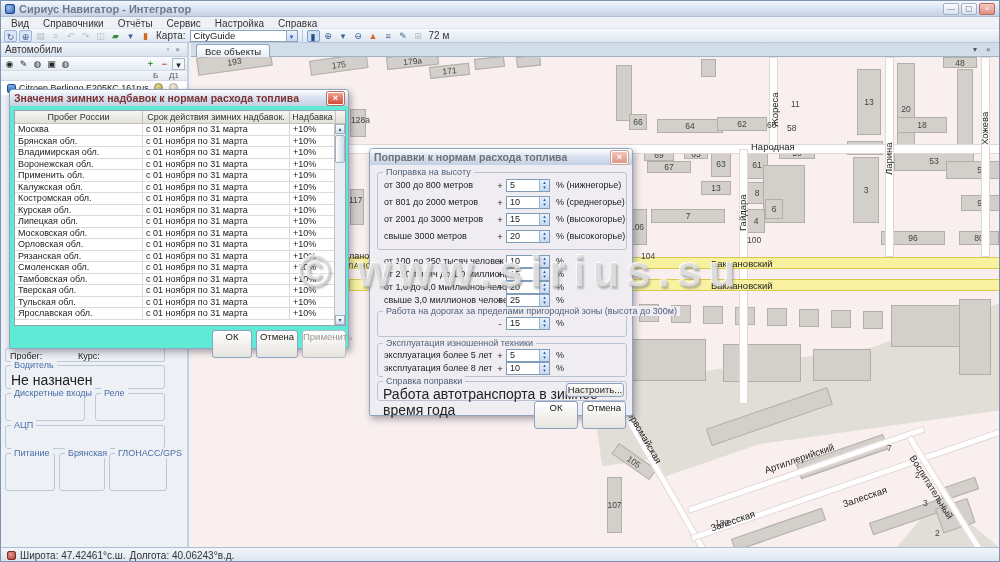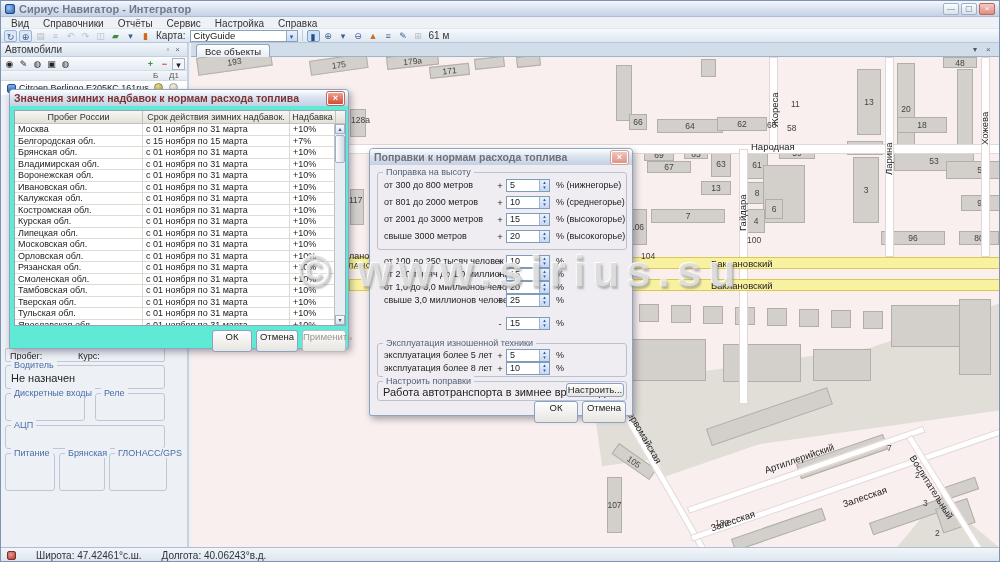--- a/index.html
+++ b/index.html
@@ -57,21 +57,21 @@
   .vrow{position:absolute;left:0;top:38px;width:100%;height:14px;display:flex;align-items:center;
     padding-left:6px;font-size:9px;color:#222;background:#fff;}
   .vico{width:9px;height:9px;border-radius:2px;margin-right:3px;
     background:linear-gradient(#7db1e8,#2f66b2);border:1px solid #24528f;}
   .cir{position:absolute;width:9px;height:9px;border-radius:50%;top:2px;}
   .cir.c1{left:153px;background:radial-gradient(circle at 35% 30%,#e8dc9a,#b5a43c);border:1px solid #968a38;}
   .cir.c2{left:168px;background:radial-gradient(circle at 35% 30%,#f4f1e4,#cdc8b2);border:1px solid #a8a48f;}
   .gb{position:absolute;border:1px solid #bcc8d8;border-radius:3px;background:#edf1f6;}
   .gb > i{position:absolute;top:-6px;left:5px;background:#edf1f6;padding:0 3px;font-style:normal;
     font-size:9px;color:#4a6da8;white-space:nowrap;}
-  .gbtext{position:absolute;left:5px;top:6px;font-size:11px;color:#222;}
+  .gbtext{position:absolute;left:5px;top:6px;font-size:14px;color:#222;}
   .plabel{position:absolute;font-size:9px;color:#222;}
   
   .maparea{position:absolute;left:190px;top:42px;width:810px;height:504px;}
   .tabbar{position:absolute;left:0;top:0;width:100%;height:14px;background:#d2ddea;
     border-bottom:1px solid #9fb2c8;text-decoration:underline;}
   .tab{position:absolute;left:5px;top:1px;height:13px;padding:0 8px;
     background:linear-gradient(#fff,#e9eef5);border:1px solid #8fa5c0;border-bottom:none;
     border-radius:3px 3px 0 0;font-size:9.5px;line-height:13px;color:#222;}
   .tabbar .hic{position:absolute;top:2px;font-size:8px;color:#556;}
   .mapcanvas{position:absolute;left:0;top:14px;width:810px;height:490px;overflow:hidden;
@@ -112,39 +112,39 @@
   .rhead div{border-right:1px solid #c4c1b8;text-align:center;line-height:13px;color:#333;}
   .rrow{display:flex;height:11.5px;border-bottom:1px solid #dddbd4;}
   .rrow div{border-right:1px solid #dddbd4;padding-left:3px;line-height:11px;white-space:nowrap;overflow:hidden;}
   .cR{width:128px;} .cP{width:147px;} .cV{width:46px;}
   .vsb{position:absolute;right:0;top:13px;bottom:0;width:11px;background:#e8edf3;
     border-left:1px solid #c4c1b8;}
   .vsb .sa{position:absolute;left:0;width:100%;height:10px;background:linear-gradient(#fbfcfe,#d6e0ee);
     border:1px solid #9fb2cc;font-size:6px;text-align:center;line-height:9px;color:#456;}
   .vsb .thumb{position:absolute;left:0;top:11px;width:100%;height:28px;
     background:linear-gradient(90deg,#fdfdfe,#cfdaea);border:1px solid #9fb2cc;border-radius:2px;}
-  .btn{position:absolute;height:22px;border:1px solid #8da0c5;border-radius:3px;
+  .btn{position:absolute;height:28px;border:1px solid #8da0c5;border-radius:3px;
     background:linear-gradient(#fefefe,#e7e5df);font-size:9.5px;text-align:center;line-height:12px;color:#222;}
   .btn.disabled{color:#9a988f;border-color:#b8bcc4;}
   
   .d2 .gb{background:transparent;border-color:#bac2d2;}
   .d2 .gb > i{background:#efedf1;color:#51607a;}
   .srow{position:absolute;left:0;width:100%;height:14px;}
   .srow .sl{position:absolute;left:14px;top:1px;font-size:9px;color:#222;white-space:nowrap;}
   .srow .sg{position:absolute;left:126px;top:1px;width:8px;font-size:9.5px;color:#222;text-align:center;}
   .srow .spin{position:absolute;left:136px;top:0;width:44px;height:13px;background:#fff;
     border:1px solid #7f9db9;font-size:9px;padding-left:3px;line-height:11px;}
   .srow .spin b{position:absolute;right:0;top:0;width:10px;height:11px;
     background:linear-gradient(#eaf1fb,#c6d8f2);border-left:1px solid #9ab4d6;font-weight:normal;
     font-size:5px;line-height:5px;text-align:center;color:#2a57a8;display:block;}
   .srow .sx{position:absolute;left:186px;top:1px;font-size:9px;color:#222;white-space:nowrap;}
   
   .statusbar{position:absolute;left:0;top:546px;width:100%;height:16px;
     background:linear-gradient(#f2f6fa,#d9e3ee);border-top:1px solid #aebdd2;
-    display:flex;align-items:center;padding:0 6px;font-size:10px;color:#333;gap:20px;}
+    display:flex;align-items:center;padding:0 6px;font-size:10px;color:#333;gap:4px;}
   .sico{width:9px;height:9px;border-radius:2px;background:radial-gradient(circle at 40% 35%,#e89c94,#a33c30);
     border:1px solid #7e2e24;}
 </style>
 </head>
 <body>
 
 <div class="screen">
 
   <div class="titlebar">
     <span class="appicon"></span>
@@ -187,21 +187,21 @@
     <span style="display:flex;gap:2px;align-items:center;">
         <span class="tbico press">▮</span>
         <span class="tbico">⊕</span>
         <span class="tbico">▾</span>
         <span class="tbico">⊖</span>
         <span class="tbico org">▲</span>
         <span class="tbico">≡</span>
         <span class="tbico">✎</span>
         <span class="tbico dis">⊞</span>
       </span>
-    <span class="tblabel" style="order:-0;">61 м</span>
+    <span class="tblabel" style="order:-0;">72 м</span>
   </div>
 
   <div class="panel">
     <div class="pheader">
       <span>Автомобили</span>
       <span class="hic">▫</span>
       <span class="hic" style="margin-left:0;">×</span>
     </div>
     <div class="ptoolbar">
       <span style="display:flex;gap:1px;">
@@ -404,46 +404,41 @@
         <div class="cP">Срок действия зимних надбавок.</div>
         <div class="cV">Надбавка</div>
       </div>
       <div>
   <div class="rrow">
     <div class="cR">Москва</div>
     <div class="cP">с 01 ноября по 31 марта</div>
     <div class="cV">+10%</div>
   </div>
 
-  <div class="rrow">
-    <div class="cR">Белгородская обл.</div>
-    <div class="cP">с 15 ноября по 15 марта</div>
-    <div class="cV">+7%</div>
-  </div>
 
   <div class="rrow">
     <div class="cR">Брянская обл.</div>
     <div class="cP">с 01 ноября по 31 марта</div>
     <div class="cV">+10%</div>
   </div>
 
   <div class="rrow">
     <div class="cR">Владимирская обл.</div>
     <div class="cP">с 01 ноября по 31 марта</div>
     <div class="cV">+10%</div>
   </div>
 
   <div class="rrow">
     <div class="cR">Воронежская обл.</div>
     <div class="cP">с 01 ноября по 31 марта</div>
     <div class="cV">+10%</div>
   </div>
 
   <div class="rrow">
-    <div class="cR">Ивановская обл.</div>
+    <div class="cR">Применить обл.</div>
     <div class="cP">с 01 ноября по 31 марта</div>
     <div class="cV">+10%</div>
   </div>
 
   <div class="rrow">
     <div class="cR">Калужская обл.</div>
     <div class="cP">с 01 ноября по 31 марта</div>
     <div class="cV">+10%</div>
   </div>
 
@@ -525,25 +520,28 @@
   </div>
 
   <div class="dlg d2" style="left:368px;top:147px;width:264px;height:268px;">
     <div class="dtbar">
       <span>Поправки к нормам расхода топлива</span>
       <span class="xbtn">×</span>
     </div>
     <div class="gb" style="left:7px;top:23px;width:250px;height:78px;">
       <i>Поправка на высоту</i>
     </div>
+    <div class="gb" style="left:7px;top:162px;width:250px;height:26px;">
+      <i>Работа на дорогах за пределами пригородной зоны (высота до 300м)</i>
+    </div>
     <div class="gb" style="left:7px;top:194px;width:250px;height:34px;">
       <i>Эксплуатация изношенной техники</i>
     </div>
     <div class="gb" style="left:7px;top:232px;width:250px;height:20px;">
-      <i>Настроить поправки</i>
+      <i>Справка поправки</i>
       <span class="gbtext" style="top:4px;">Работа  автотранспорта в зимнее время года</span>
     </div>
     <span class="btn" style="left:196px;top:234px;width:58px;height:14px;">Настроить...</span>
     <span>
   <div class="srow" style="top: 30px;">
     <span class="sl">от 300 до 800 метров</span>
     <span class="sg">+</span>
     <span class="spin"><span>5</span><b>▴<br>▾</b></span>
     <span class="sx">% (нижнегорье)</span>
   </div>

